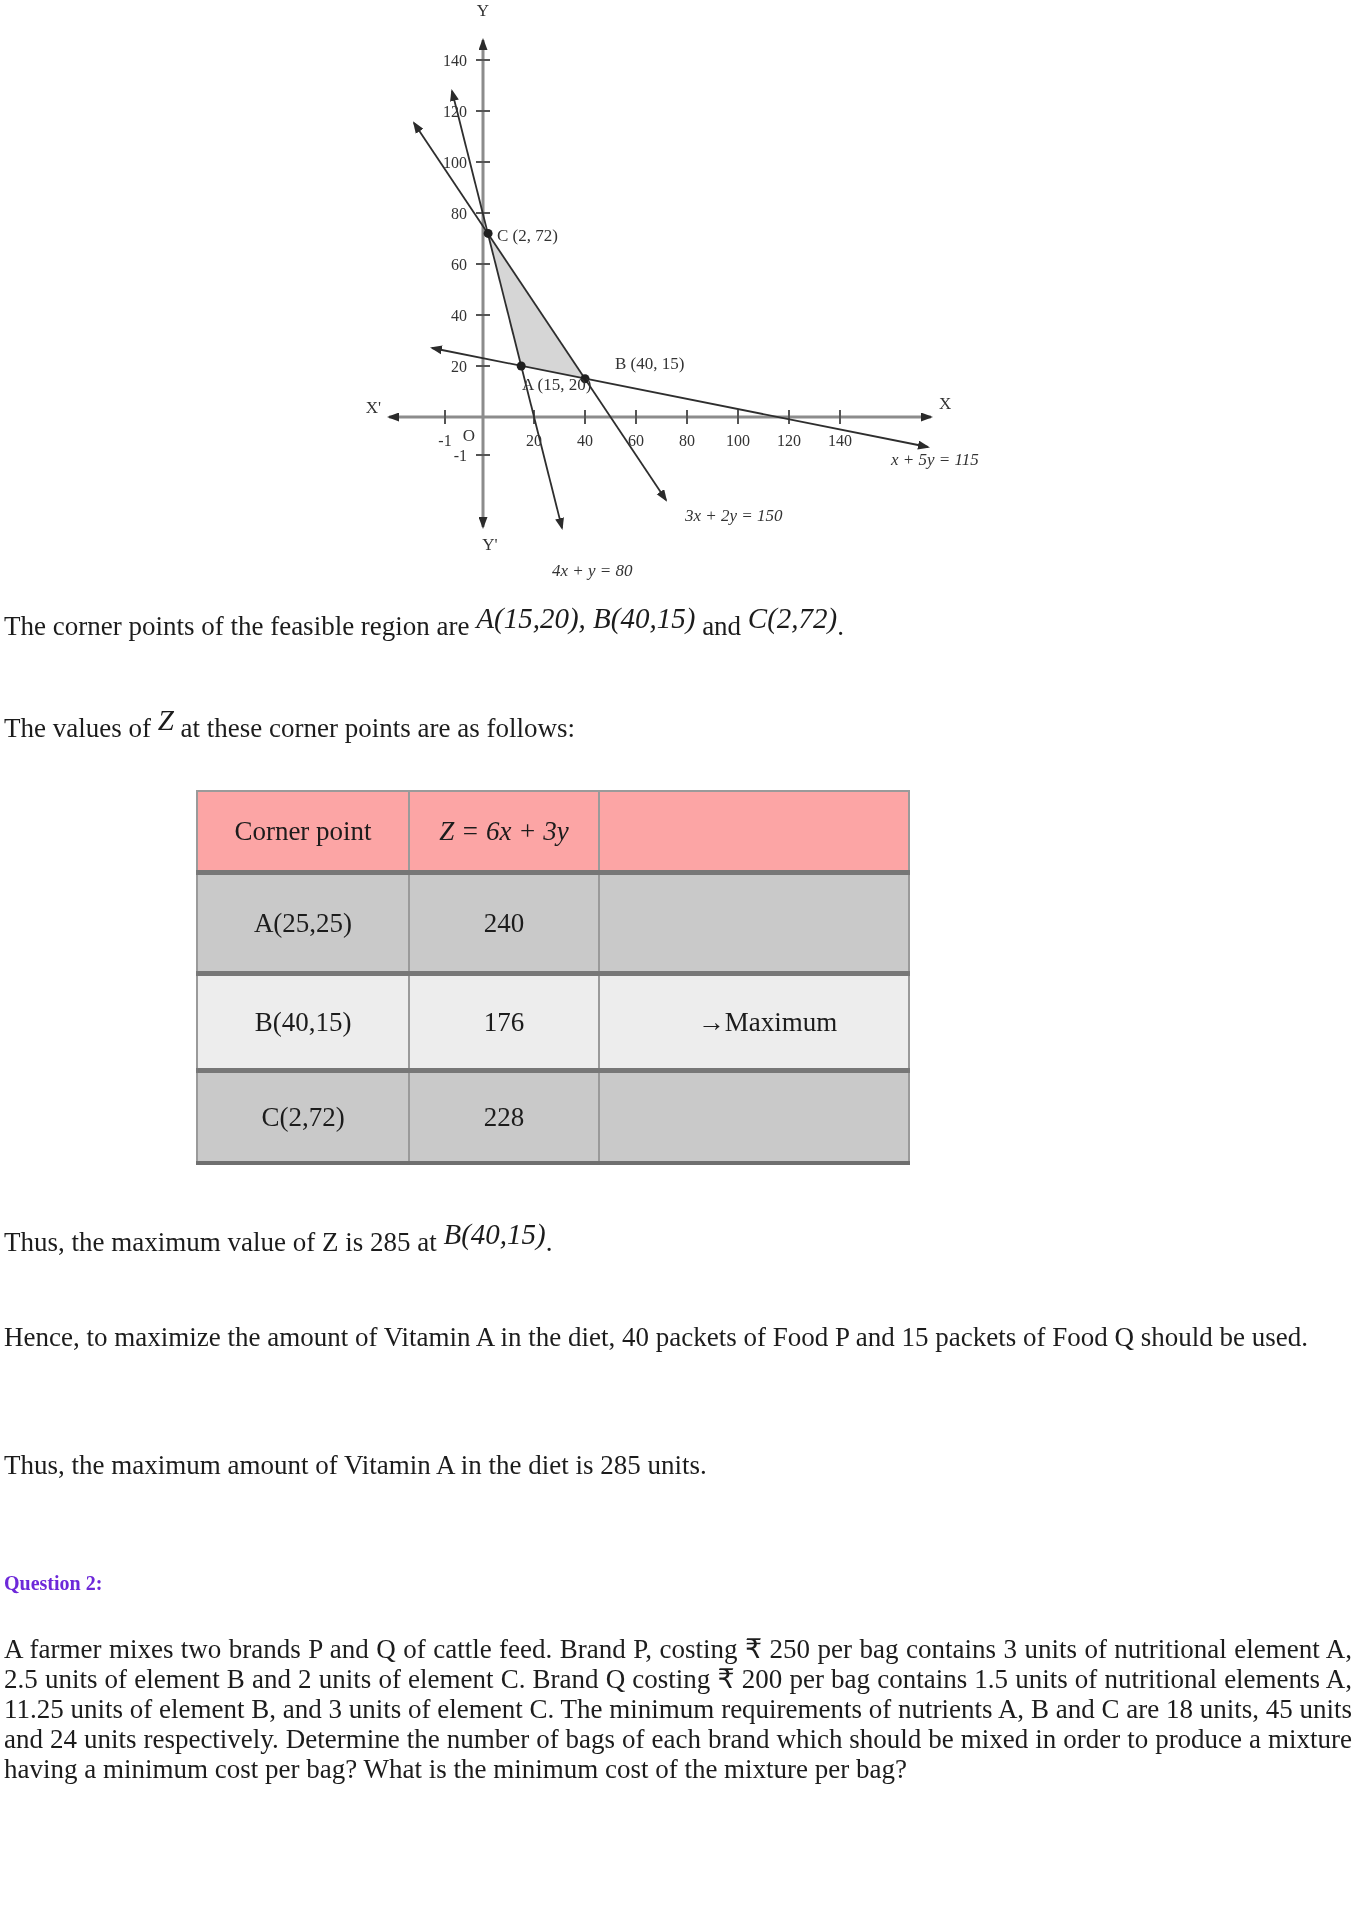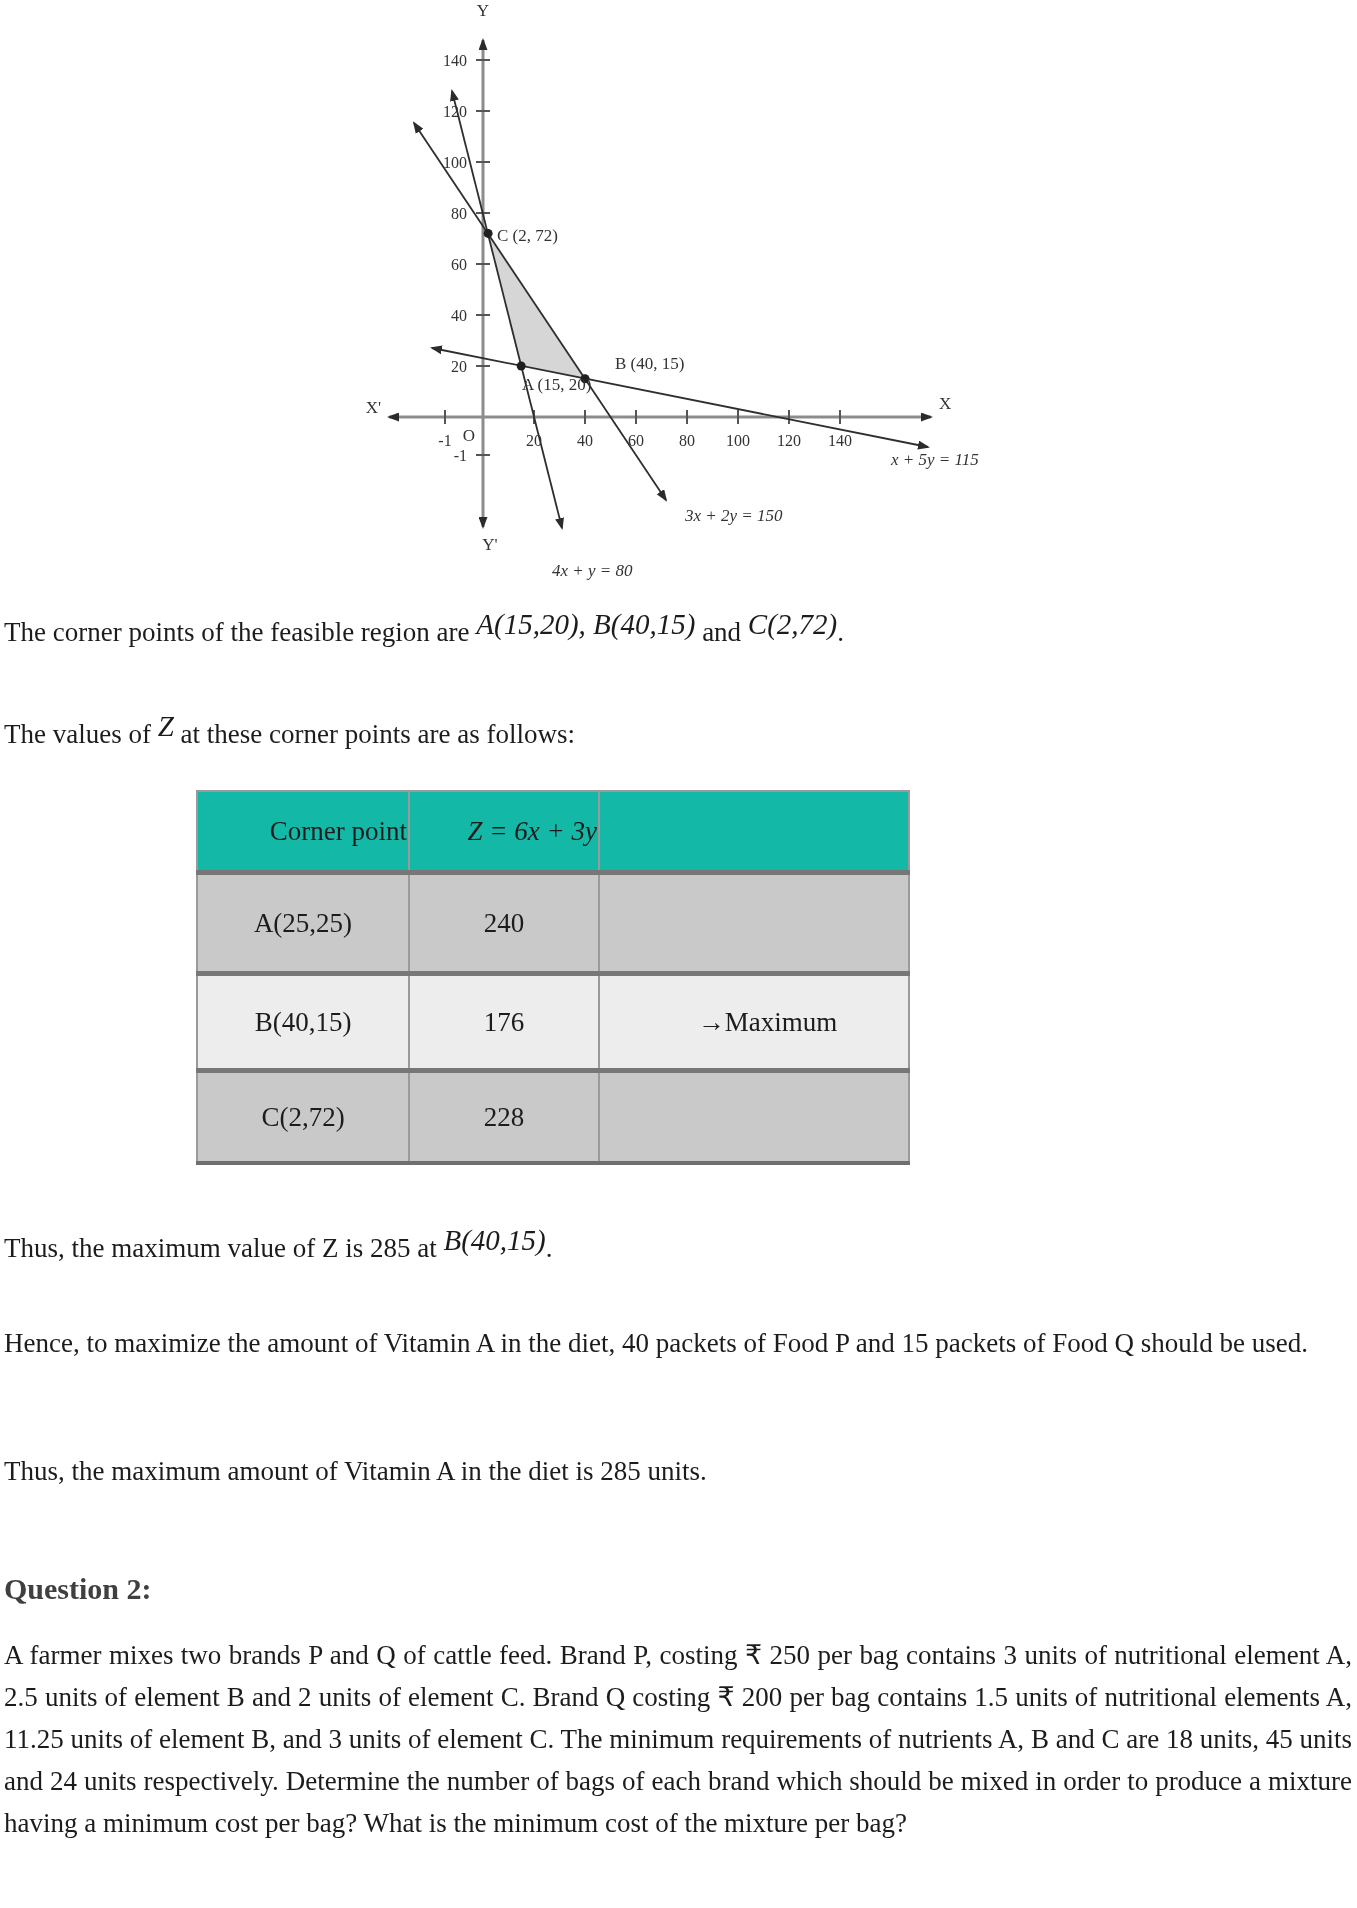--- a/index.html
+++ b/index.html
@@ -1,43 +1,43 @@
 <!DOCTYPE html>
 <html><head>
 <meta charset="utf-8">
 <style>
   html,body{margin:0;padding:0;background:#ffffff;}
   .page{position:relative;width:1357px;height:1908px;background:#fff;overflow:hidden;
         font-family:"Liberation Serif", "DejaVu Serif", serif;color:#1c1c1c;}
   .abs{position:absolute;}
-  .para{font-size:27px;line-height:42px;color:#1c1c1c;
+  .para{font-size:27px;line-height:30px;color:#1c1c1c;
         font-family:"Liberation Serif","DejaVu Sans",serif;}
   .just{text-align:justify;}
   .mraise{font-style:italic;font-size:29px;position:relative;top:-7px;
           font-family:"Liberation Serif",serif;}
   .ital{font-style:italic;margin-left:12px;}
   
   .fig text{fill:#333;font-family:"Liberation Serif",serif;}
   .tick-label{font-size:16px;fill:#3a3a3a;}
   .axis-name{font-size:17px;fill:#2e2e2e;}
   .eq-label{font-size:17px;font-style:italic;fill:#2e2e2e;}
   .pt-label{font-size:17px;fill:#2e2e2e;}
   
   table.ztable{border-collapse:collapse;width:712px;table-layout:fixed;
                border:2px solid #9a9a9a;border-bottom:4px solid #6f6f6f;}
   table.ztable td{border-left:2px solid #9a9a9a;border-right:2px solid #9a9a9a;
                   font-size:27px;vertical-align:middle;text-align:center;}
   table.ztable tr{border-top:5px solid #777;}
   table.ztable tr.hdr{border-top:2px solid #9a9a9a;}
-  tr.hdr td{background:#14b8a6;height:76px;text-align:right;}
+  tr.hdr td{background:#fca5a5;height:76px;}
   tr.rowA td{background:#c9c9c9;height:94px;}
   tr.rowB td{background:#ededed;height:90px;}
   tr.rowC td{background:#c9c9c9;height:86px;}
   td.note{text-align:right;padding-left:28px;}
-  .q2head{font-size:30px;font-weight:bold;color:#404040;}
+  .q2head{font-size:20px;font-weight:bold;color:#6d28d9;}
 </style>
 </head>
 <body>
 
 <div class="page">
 
   <svg class="fig abs" style="left:285px;top:0px;" width="760" height="600">
     <defs>
       <marker id="arr" markerWidth="12" markerHeight="10" refX="10" refY="4.5" orient="auto" markerUnits="userSpaceOnUse">
         <path d="M0,0 L12,4.5 L0,9 Z" fill="#2b2b2b"></path>

